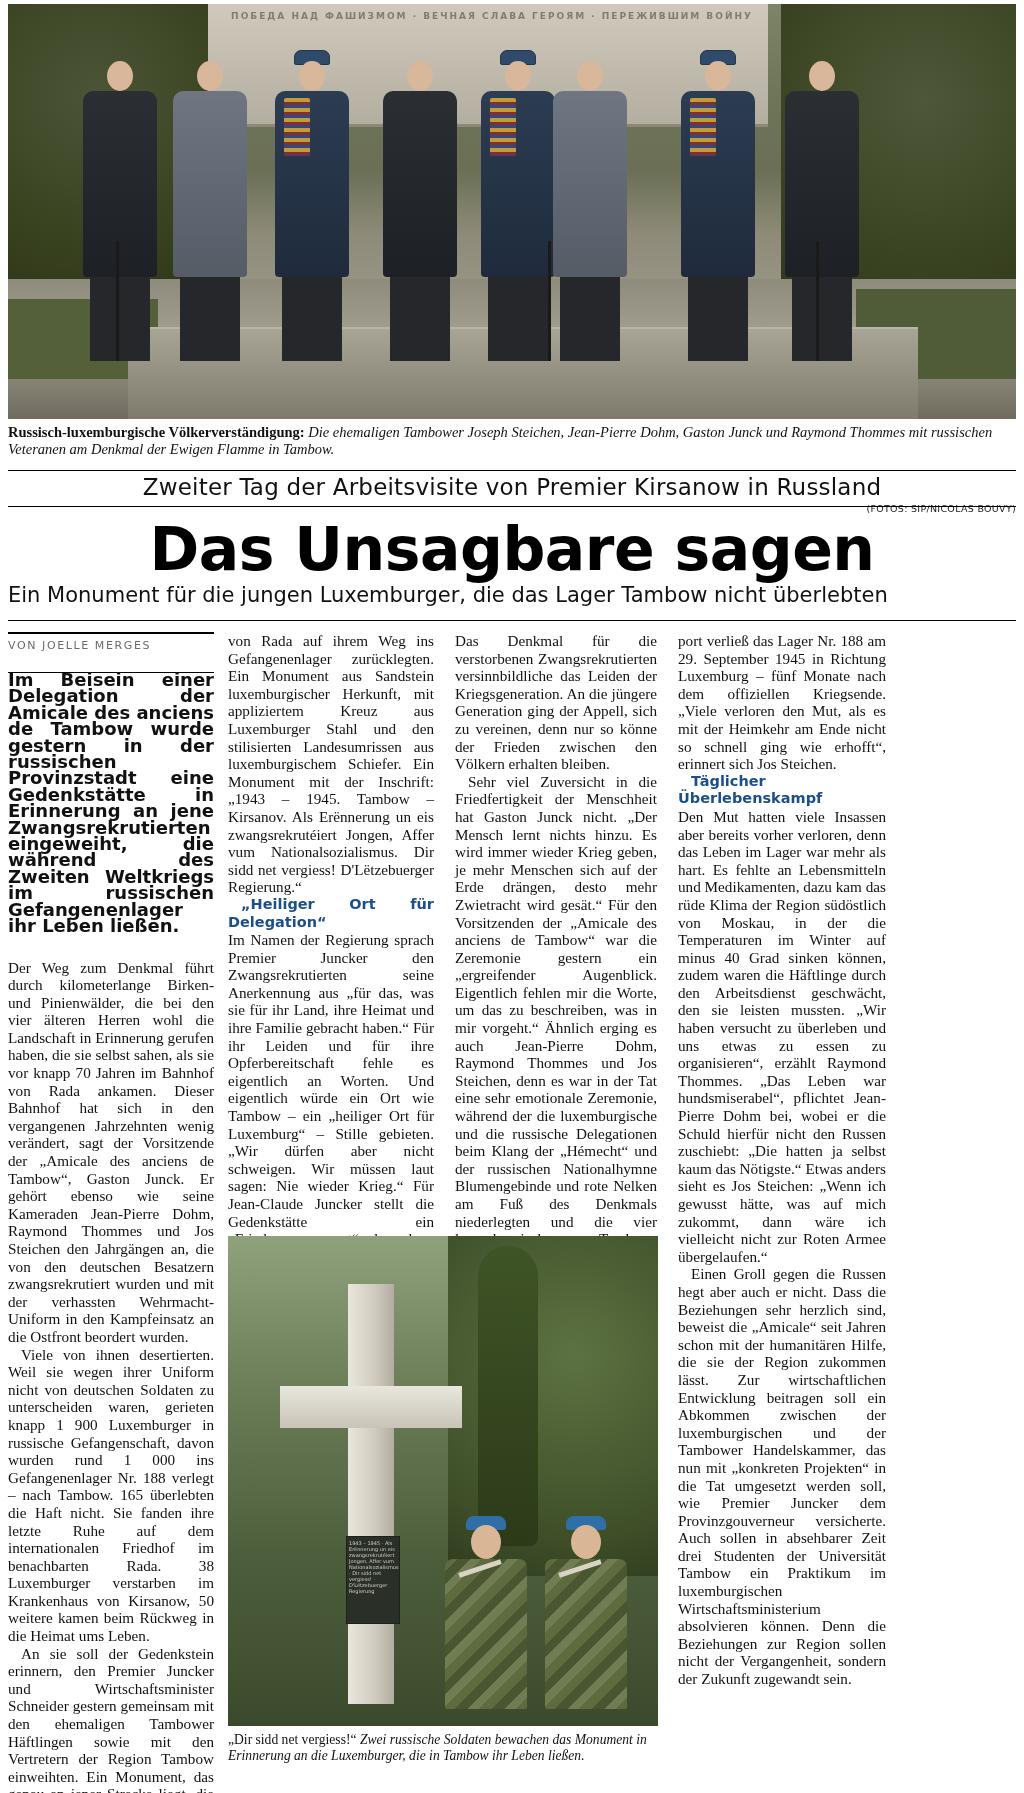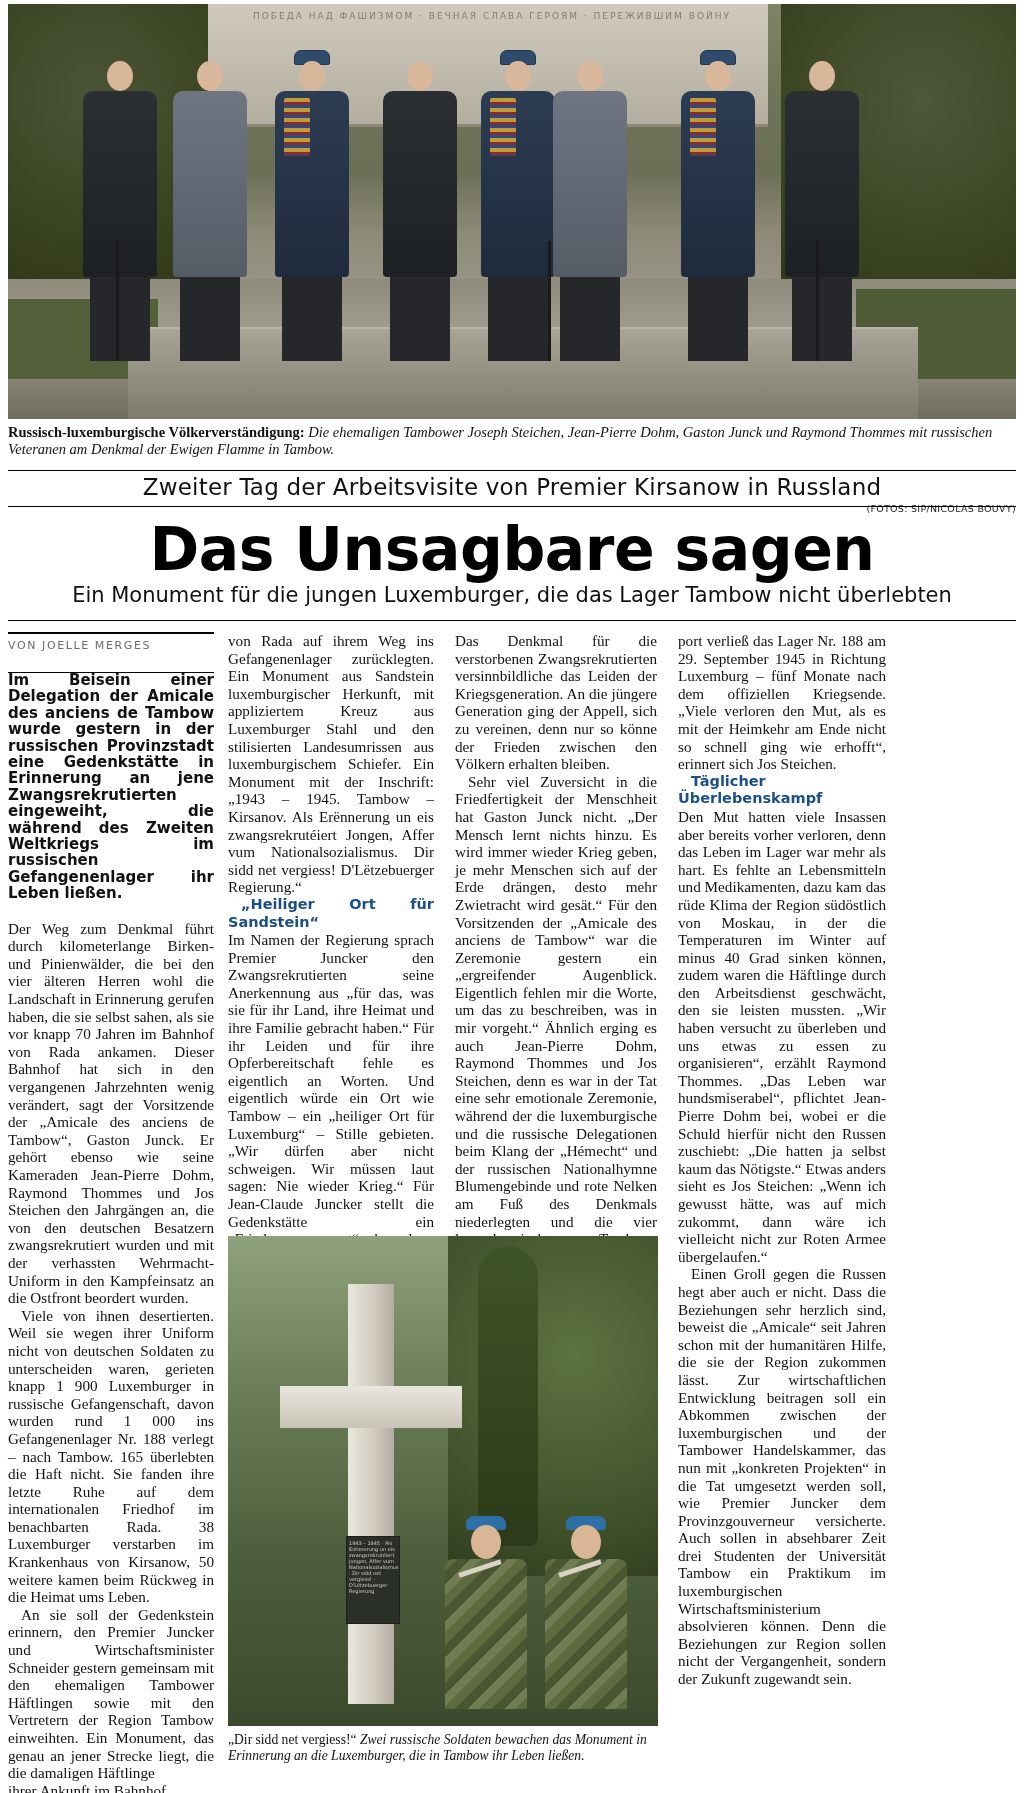--- a/index.html
+++ b/index.html
@@ -17,20 +17,21 @@
     background:#fff;
   }
 
   
   .hero{
     position:absolute;
     left:8px; top:4px;
     width:1008px; height:415px;
     overflow:hidden;
     background:#6c6f5a;
+    font-weight:bold;
   }
   .hero .sky{
     position:absolute;left:0;top:0;width:100%;height:100%;
     background:
       linear-gradient(to bottom,#7e8468 0%,#6f7559 22%,#6a6f55 40%,#8d8a78 55%,#9a9686 70%,#8e8a7b 100%);
   }
   .hero .monument{
     position:absolute;left:200px;top:0;width:560px;height:120px;
     background:linear-gradient(to bottom,#cfcabc,#b3ae9f);
     border-bottom:3px solid #8d8877;
@@ -100,40 +101,40 @@
     font-family:"DejaVu Sans", sans-serif;font-weight:500;color:#111;
   }
   .rule-mid{position:absolute;left:8px;top:506px;width:1008px;height:1px;background:#000;}
   .headline{
     position:absolute;left:8px;top:514px;width:1008px;
     text-align:center;font-size:60px;font-weight:bold;letter-spacing:-.5px;
     font-family:"DejaVu Sans", sans-serif;color:#000;
   }
   .subhead{
     position:absolute;left:8px;top:583px;width:1008px;
-    text-align:center;font-size:21px;
+    font-size:21px;
     font-family:"DejaVu Sans", sans-serif;color:#111;
   }
   .rule-bot{position:absolute;left:8px;top:620px;width:1008px;height:1px;background:#000;}
 
   
   .col{
     position:absolute;
     top:632px;
     font-size:15.2px;
     line-height:17.6px;
     text-align:justify;
     font-family:"Liberation Serif", serif;
     hyphens:auto;
   }
   .col p{margin:0;text-indent:13px;}
   .col p.first{text-indent:0;}
   .col p.lead{
-    font-weight:bold;text-indent:0;margin-bottom:18px;
-    font-family:"DejaVu Sans", sans-serif;font-size:15px;line-height:16.4px;
+    font-weight:bold;text-indent:0;margin-bottom:24px;
+    font-family:"DejaVu Sans", sans-serif;font-size:18px;line-height:16.4px;
   }
   #col1{left:8px;width:206px;}
   #col2{left:228px;width:206px;}
   #col3{left:455px;width:202px;}
   #col4{left:678px;width:208px;}
 
   .byline{
     position:absolute;left:8px;top:632px;width:206px;
     border-top:2px solid #000;border-bottom:1px solid #000;
     padding:5px 0 20px 0;
@@ -285,21 +286,21 @@
   <div class="col" id="col1" style="top:672px;">
     <p class="lead">Im Beisein einer Delegation der Amicale des anciens de Tambow wurde gestern in der russischen Provinzstadt eine Gedenkstätte in Erinnerung an jene Zwangsrekrutierten eingeweiht, die während des Zweiten Weltkriegs im russischen Gefangenenlager ihr Leben ließen.</p>
     <p class="first">Der Weg zum Denkmal führt durch kilometerlange Birken- und Pinienwälder, die bei den vier älteren Herren wohl die Landschaft in Erinnerung gerufen haben, die sie selbst sahen, als sie vor knapp 70 Jahren im Bahnhof von Rada ankamen. Dieser Bahnhof hat sich in den vergangenen Jahrzehnten wenig verändert, sagt der Vorsitzende der „Amicale des anciens de Tambow“, Gaston Junck. Er gehört ebenso wie seine Kameraden Jean-Pierre Dohm, Raymond Thommes und Jos Steichen den Jahrgängen an, die von den deutschen Besatzern zwangsrekrutiert wurden und mit der verhassten Wehrmacht-Uniform in den Kampfeinsatz an die Ostfront beordert wurden.</p>
     <p>Viele von ihnen desertierten. Weil sie wegen ihrer Uniform nicht von deutschen Soldaten zu unterscheiden waren, gerieten knapp 1 900 Luxemburger in russische Gefangenschaft, davon wurden rund 1 000 ins Gefangenenlager Nr. 188 verlegt – nach Tambow. 165 überlebten die Haft nicht. Sie fanden ihre letzte Ruhe auf dem internationalen Friedhof im benachbarten Rada. 38 Luxemburger verstarben im Krankenhaus von Kirsanow, 50 weitere kamen beim Rückweg in die Heimat ums Leben.</p>
     <p>An sie soll der Gedenkstein erinnern, den Premier Juncker und Wirtschaftsminister Schneider gestern gemeinsam mit den ehemaligen Tambower Häftlingen sowie mit den Vertretern der Region Tambow einweihten. Ein Monument, das genau an jener Strecke liegt, die die damaligen Häftlinge</p>
     <p class="first">ihrer Ankunft im Bahnhof</p>
   </div>
 
   <div class="col" id="col2">
     <p class="first">von Rada auf ihrem Weg ins Gefangenenlager zurücklegten. Ein Monument aus Sandstein luxemburgischer Herkunft, mit appliziertem Kreuz aus Luxemburger Stahl und den stilisierten Landesumrissen aus luxemburgischem Schiefer. Ein Monument mit der Inschrift: „1943 – 1945. Tambow – Kirsanov. Als Erënnerung un eis zwangsrekrutéiert Jongen, Affer vum Nationalsozialismus. Dir sidd net vergiess! D'Lëtzebuerger Regierung.“</p>
-    <p class="subhead-col">„Heiliger Ort für Sandstein“</p>
+    <p class="subhead-col">„Heiliger Ort für Delegation“</p>
     <p class="first">Im Namen der Regierung sprach Premier Juncker den Zwangsrekrutierten seine Anerkennung aus „für das, was sie für ihr Land, ihre Heimat und ihre Familie gebracht haben.“ Für ihr Leiden und für ihre Opferbereitschaft fehle es eigentlich an Worten. Und eigentlich würde ein Ort wie Tambow – ein „heiliger Ort für Luxemburg“ – Stille gebieten. „Wir dürfen aber nicht schweigen. Wir müssen laut sagen: Nie wieder Krieg.“ Für Jean-Claude Juncker stellt die Gedenkstätte ein „Friedensmonument“ dar, denn immerhin sei in Tambow der Grundstein für die russisch-luxemburgische Freundschaft gelegt worden. Ähnlich sah es auch der Provinzgouverneur von Tambow, Oleg Betin:</p>
   </div>
 
   <div class="col" id="col3">
     <p class="first">Das Denkmal für die verstorbenen Zwangsrekrutierten versinnbildliche das Leiden der Kriegsgeneration. An die jüngere Generation ging der Appell, sich zu vereinen, denn nur so könne der Frieden zwischen den Völkern erhalten bleiben.</p>
     <p>Sehr viel Zuversicht in die Friedfertigkeit der Menschheit hat Gaston Junck nicht. „Der Mensch lernt nichts hinzu. Es wird immer wieder Krieg geben, je mehr Menschen sich auf der Erde drängen, desto mehr Zwietracht wird gesät.“ Für den Vorsitzenden der „Amicale des anciens de Tambow“ war die Zeremonie gestern ein „ergreifender Augenblick. Eigentlich fehlen mir die Worte, um das zu beschreiben, was in mir vorgeht.“ Ähnlich erging es auch Jean-Pierre Dohm, Raymond Thommes und Jos Steichen, denn es war in der Tat eine sehr emotionale Zeremonie, während der die luxemburgische und die russische Delegationen beim Klang der „Hémecht“ und der russischen Nationalhymne Blumengebinde und rote Nelken am Fuß des Denkmals niederlegten und die vier luxemburgischen Tambow-Veteranen wohl ihrer Kameraden gedachten, die nicht wie sie das „Glück“ hatten, die Heimat wiederzusehen. Ein letzter großer Gefangenentrans-</p>
   </div>
 
   <div class="col" id="col4">
     <p class="first">port verließ das Lager Nr. 188 am 29. September 1945 in Richtung Luxemburg – fünf Monate nach dem offiziellen Kriegsende. „Viele verloren den Mut, als es mit der Heimkehr am Ende nicht so schnell ging wie erhofft“, erinnert sich Jos Steichen.</p>

